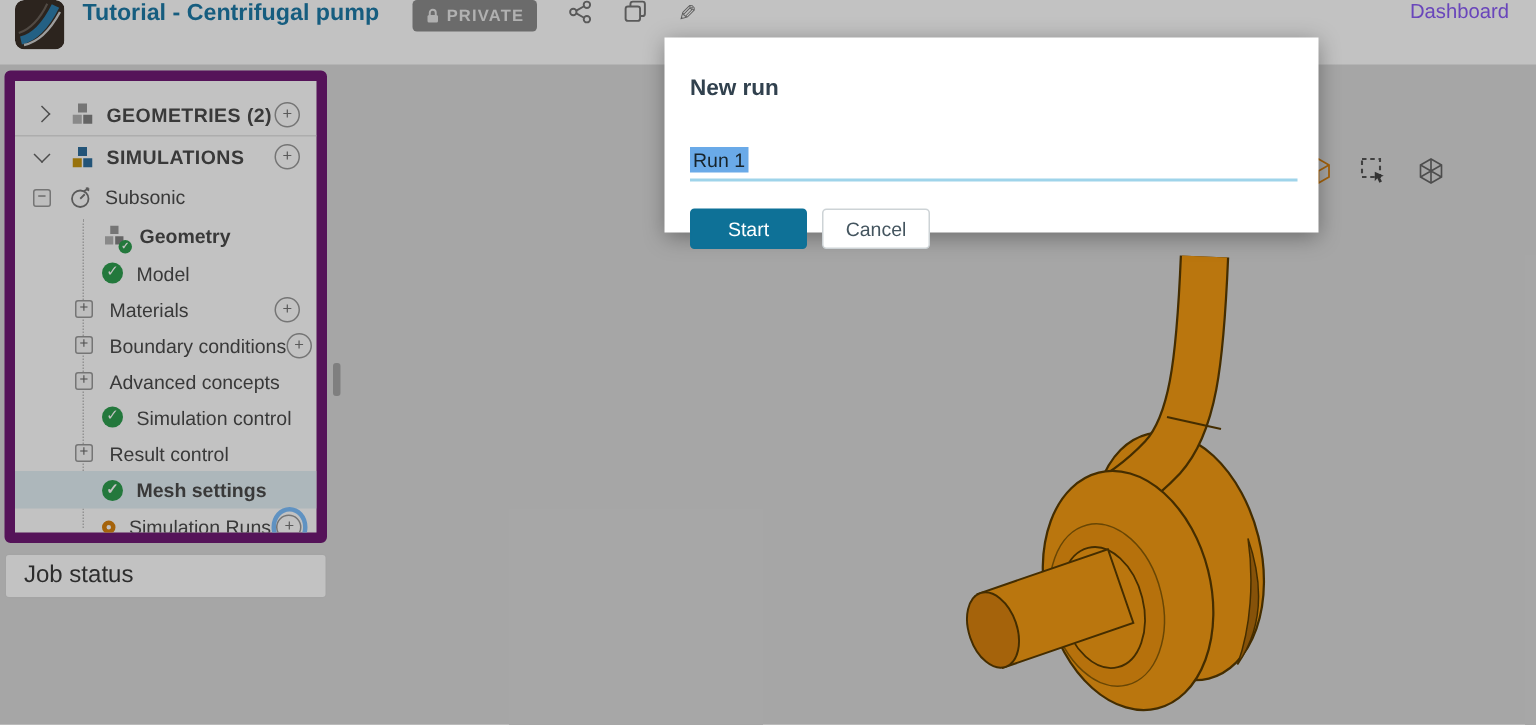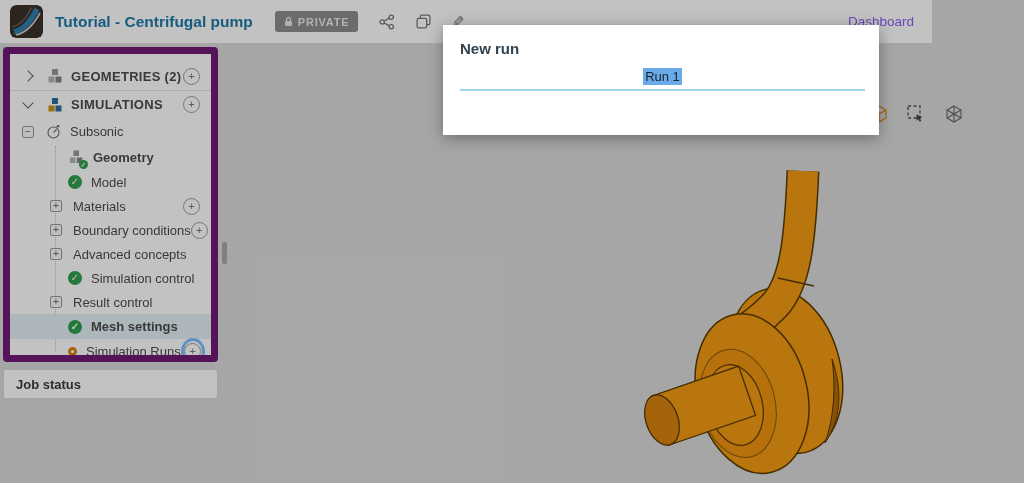--- a/index.html
+++ b/index.html
@@ -1,21 +1,21 @@
 <!DOCTYPE html>
 <html><head>
 <meta charset="utf-8">
 <style>
   * { margin:0; padding:0; box-sizing:border-box; }
   html,body { width:1024px; height:483px; overflow:hidden; }
   body { font-family:"Liberation Sans", sans-serif; background:#dbdbdb; position:relative; }
 
   
-  .topbar { position:absolute; left:0; top:0; width:932px; height:43px; background:#ffffff;
-            display:flex; align-items:center; z-index:2; }
+  .topbar { position:absolute; left:0; top:0; width:1024px; height:43px; background:#ffffff;
+            display:flex; align-items:flex-start; z-index:2; }
   .logo { width:33px; height:33px; margin-left:10px; border-radius:6px; overflow:hidden; flex:0 0 auto; }
   .proj-title { margin-left:12px; font-size:15.5px; font-weight:bold; color:#1e7ba8; white-space:nowrap; }
   .badge { margin-left:22px; background:#8d8d8d; border-radius:3px; height:21px; padding:0 9px;
            display:flex; align-items:center; gap:5px; }
   .badge span { color:#e9e9e9; font-size:11px; font-weight:bold; letter-spacing:.8px; }
   .tb-icon { margin-left:21px; display:flex; align-items:center; color:#777; }
   .pencil { font-size:15px; color:#777; transform:scaleX(-1); display:inline-block; }
   .dashboard { margin-left:auto; margin-right:18px; font-size:13.5px; color:#8b5cf6; }
 
   
@@ -50,31 +50,31 @@
   .plus-btn { width:17px; height:17px; border:1px solid #9a9a9a; border-radius:50%; color:#777;
               font-size:11px; line-height:15px; text-align:center; margin-left:auto; margin-right:11px;
               flex:0 0 auto; background:transparent; }
   .plus-wrap { margin-left:auto; margin-right:6px; position:relative; width:27px; height:27px;
                display:flex; align-items:center; justify-content:center; }
   .plus-wrap .plus-btn { margin:0; }
   .hl-ring { position:absolute; inset:0; border:3px solid #7ec0ff; border-radius:50%; }
 
   .jobstatus { position:absolute; left:3px; top:369px; width:215px; height:30px; background:#fff;
                border:1px solid #d8d8d8; border-radius:3px; display:flex; align-items:center; z-index:3; }
-  .jobstatus span { margin-left:12px; font-size:13px; font-weight:bold; color:#3c3c3c; }
+  .jobstatus span { margin-left:12px; font-size:16px; font-weight:normal; color:#3c3c3c; }
   .scroll-thumb { position:absolute; left:222px; top:242px; width:5px; height:22px; background:#a8a8a8;
                   border-radius:2px; z-index:3; }
 
   
   .dim { position:absolute; inset:0; background:rgba(0,0,0,0.24); z-index:10; }
-  .modal { position:absolute; left:443px; top:25px; width:436px; height:110px; background:#fff;
-           box-shadow:0 3px 14px rgba(0,0,0,0.35); z-index:20; padding:15px 14px 0 17px; }
+  .modal { position:absolute; left:443px; top:25px; width:436px; height:130px; background:#fff;
+           box-shadow:0 3px 14px rgba(0,0,0,0.35); z-index:20; padding:25px 14px 0 17px; }
   .modal-title { font-size:15px; font-weight:bold; color:#31414e; }
-  .modal-input { margin-top:12px; height:22px; border-bottom:2px solid #9fd4ea; font-size:13px;
-                 color:#17242b; cursor:text;text-align:center; }
+  .modal-input { margin-top:32px; height:22px; border-bottom:2px solid #9fd4ea; font-size:13px;
+                 color:#17242b; cursor:text; }
   .modal-input .sel { background:#6aaae8; padding:1px 2px; }
   .modal-actions { margin-top:18px; display:flex; gap:10px; }
   .btn { height:27px; border-radius:3px; font-size:13px; font-family:"Liberation Sans",sans-serif; cursor:pointer; }
   .btn-primary { width:78px; background:#0e7197; color:#fff; border:1px solid #0e7197; }
   .btn-secondary { width:72px; background:#fff; color:#44555f; border:1px solid #cdd3d6; }
 </style>
 </head>
 <body>
 
 <div class="topbar">
@@ -258,13 +258,17 @@
 </div>
 <div class="scroll-thumb"></div>
 
 <div class="dim"></div>
 
 <div class="modal">
   <div class="modal-title">New run</div>
   <div class="modal-input">
     <span class="sel">Run 1</span>
   </div>
+  <div class="modal-actions">
+    <button class="btn btn-primary">Start</button>
+    <button class="btn btn-secondary">Cancel</button>
+  </div>
 </div>
 
 </body></html>

